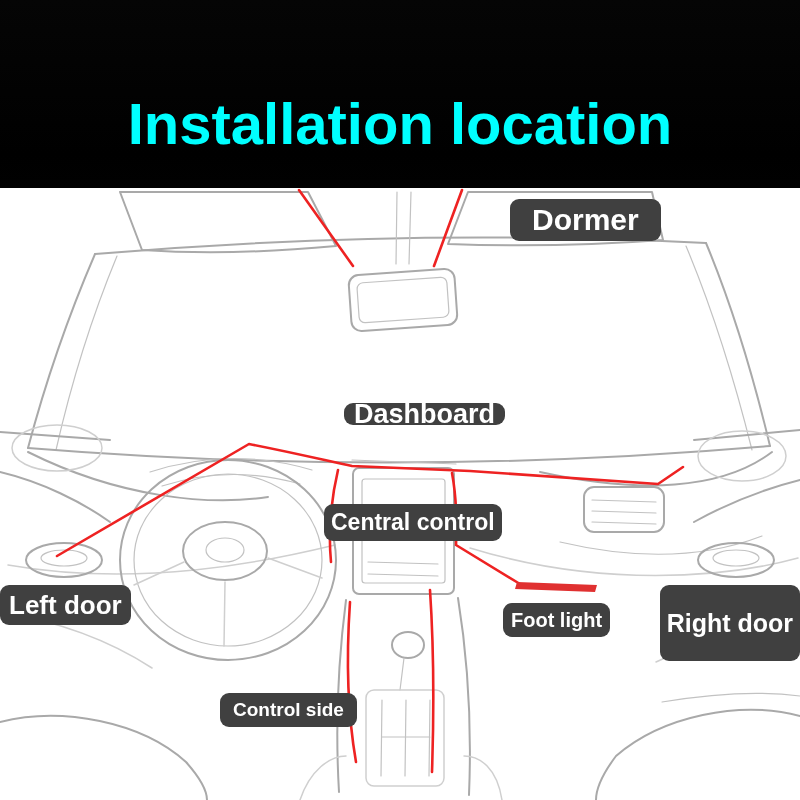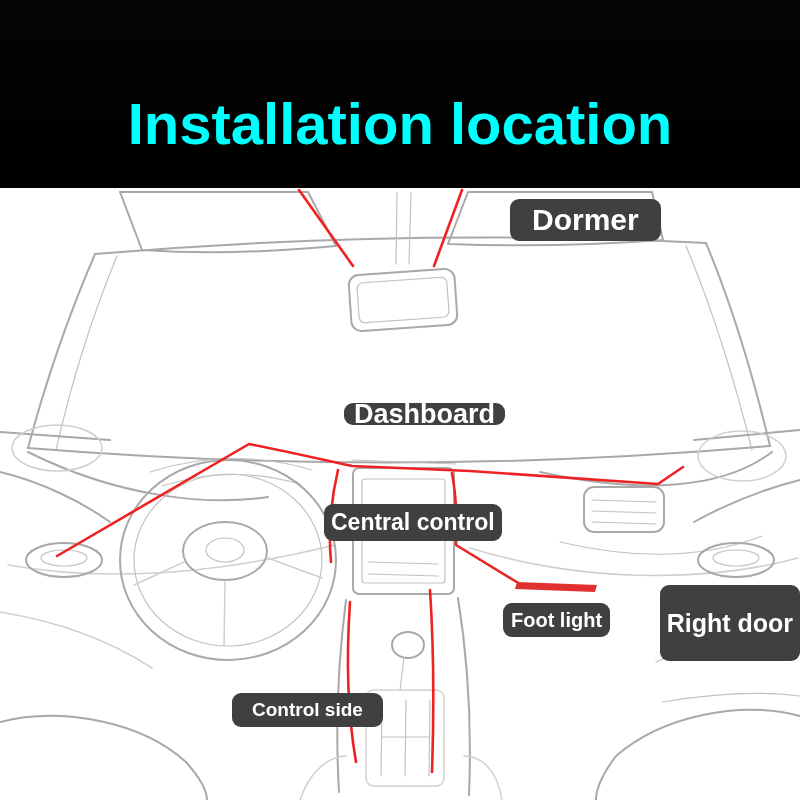--- a/index.html
+++ b/index.html
@@ -40,21 +40,21 @@
     background:#404040; color:#ffffff; font-weight:700;
     display:flex; align-items:center; justify-content:center;
     white-space:nowrap; padding:0 10px;border-radius:9px;
   }
   .label-dormer        { left:510px; top:199px; height:42px; font-size:30px; padding:0 22px; }
   .label-dashboard     { left:344px; top:403px; height:22px; font-size:27px; }
   .label-central       { left:324px; top:504px; height:37px; font-size:23px; padding:0 7px; }
   .label-left-door     { left:0px;   top:585px; height:40px; font-size:26px; padding:0 9px; }
   .label-right-door    { right:0px;  top:585px; height:52px; font-size:25px; padding:12px 7px; }
   .label-foot-light    { left:503px; top:603px; height:34px; font-size:20px; padding:0 8px; }
-  .label-control-side  { left:220px; top:693px; height:34px; font-size:19px; padding:0 20px;margin-left:12px; }
+  .label-control-side  { left:220px; top:693px; height:34px; font-size:19px; padding:0 13px; }
 </style>
 </head>
 <body>
 
 <div class="page">
 
   <header class="banner">
     <h1>Installation location</h1>
   </header>
 
@@ -158,17 +158,18 @@
         <path class="filled" d="M517,582 L597,585 L595,592 L515,589 Z"></path>
         <path d="M350,602 C346,660 348,716 356,762"></path>
         <path d="M430,590 C434,650 434,712 432,772"></path>
       </g>
     </svg>
   </div>
 
   <div class="label label-dormer">Dormer</div>
   <div class="label label-dashboard">Dashboard</div>
   <div class="label label-central">Central control</div>
+  <div class="label label-left-door">Left door</div>
   <div class="label label-right-door">Right door</div>
   <div class="label label-foot-light">Foot light</div>
   <div class="label label-control-side">Control side</div>
 
 </div>
 
 </body></html>

